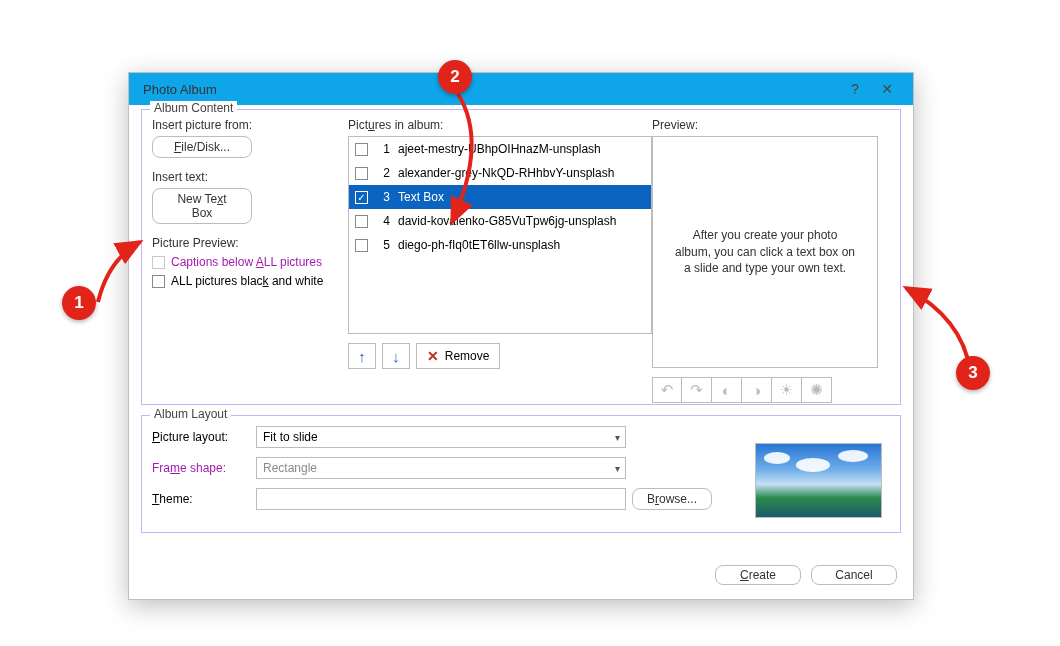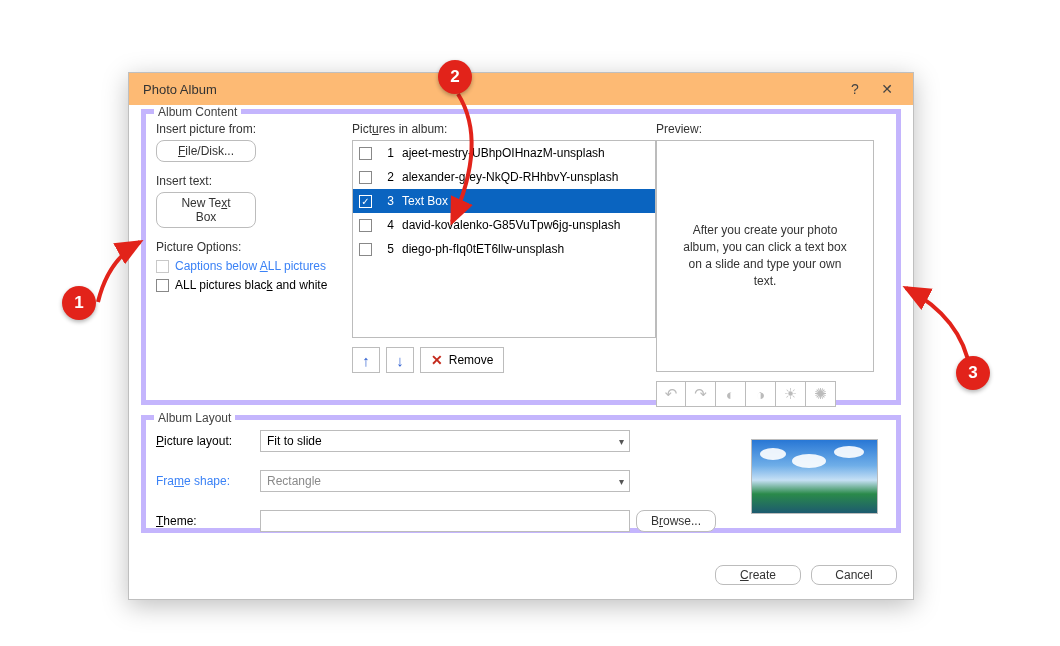--- a/index.html
+++ b/index.html
@@ -21,48 +21,48 @@
     height: 528px;
     background: #fff;
     border: 1px solid #bfbfbf;
     box-shadow: 0 6px 24px rgba(0,0,0,0.25);
   }
   .titlebar {
     height: 32px;
     display: flex;
     align-items: center;
     padding: 0 10px 0 14px;
-    background: #fdba74;
+    background: #0ea5e9;
   }
   .titlebar .title { font-size: 13px; color: #333; }
   .titlebar .spacer { flex: 1; }
   .titlebar .icon-btn {
     width: 32px; height: 28px;
     display: flex; align-items: center; justify-content: center;
     font-size: 14px; color: #444;
   }
   .fieldset {
-    border: 5px solid #c4b5fd;
+    border: 1px solid #c4b5fd;
     margin: 4px 12px 10px 12px;
     padding: 8px 22px 10px 10px;
     position: relative;
   }
   .fieldset .legend {
     position: absolute;
     top: -9px; left: 8px;
     background: #fff;
     padding: 0 4px;
     color: #444;
   }
   .album-content {
     display: flex;
   }
   .col-left { width: 196px; }
   .lbl { display: block; margin-bottom: 4px; color: #333; }
-  .lbl-disabled { color: #3b82f6; }
+  .lbl-disabled { color: #a21caf; }
   .btn {
     border: 1px solid #bcbcbc;
     background: #fff;
     padding: 3px 14px;
     font-size: 12px;
     font-family: inherit;
     color: #333;
     border-radius: 8px;
   }
   .btn.wide { width: 100px; text-align: center; }
@@ -123,21 +123,21 @@
     line-height: 1.4;
   }
   .preview-b { font-weight: normal; }
   .preview-tools { display: flex; gap: 0; margin-top: 9px; justify-content: flex-start; }
   .preview-tools .icon-square { width: 30px; height: 26px; border-left: none; }
   .preview-tools .icon-square:first-child { border-left: 1px solid #bcbcbc; }
   .layout-grid {
     display: grid;
     grid-template-columns: 98px 370px 86px;
     grid-auto-rows: 26px;
-    gap: 14px 6px;
+    gap: 5px 6px;
     align-items: center;
   }
   .select, .textin {
     border: 1px solid #bcbcbc;
     height: 22px;
     padding: 0 18px 0 6px;
     font-size: 12px;
     font-family: inherit;
     width: 100%;
     position: relative;
@@ -203,21 +203,21 @@
 
       <div class="col-left">
         <span class="lbl">Insert picture from:</span>
         <button class="btn wide"><span class="accent">F</span>ile/Disk...</button>
 
         <div class="section-gap"></div>
         <span class="lbl">Insert text:</span>
         <button class="btn wide">New Te<span class="accent">x</span>t Box</button>
 
         <div class="section-gap"></div>
-        <span class="lbl">Picture Options:</span>
+        <span class="lbl">Picture Preview:</span>
         <div class="opt-row">
           <span class="cb disabled"></span>
           <span class="lbl-disabled">Captions below <span class="accent">A</span>LL pictures</span>
         </div>
         <div class="opt-row">
           <span class="cb"></span>
           <span>ALL pictures blac<span class="accent">k</span> and white</span>
         </div>
       </div>
 

